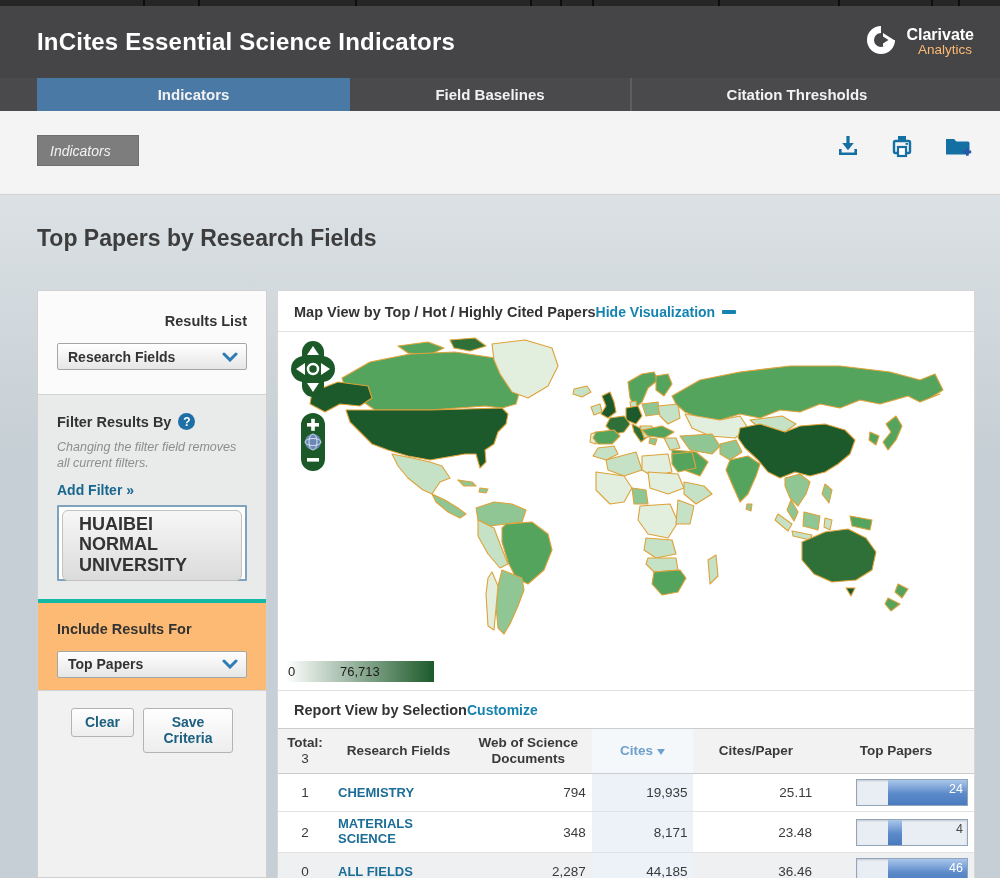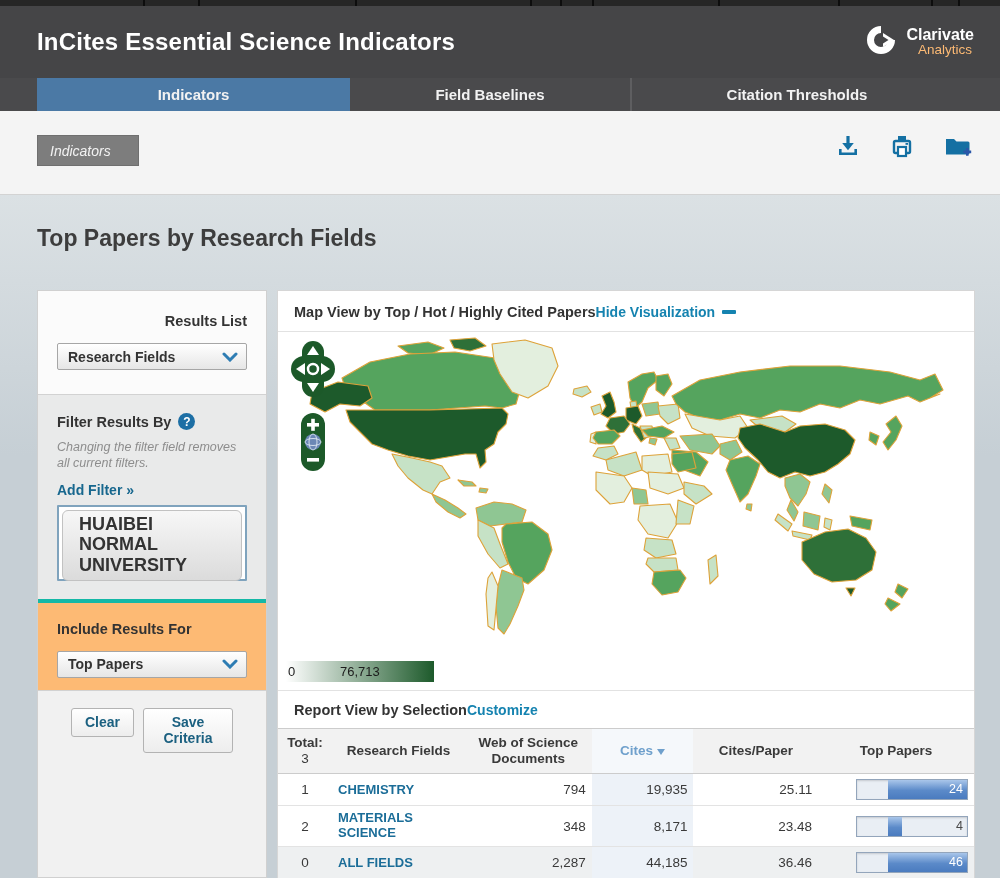--- a/index.html
+++ b/index.html
@@ -94,21 +94,21 @@
   #report-table th.sorted, #report-table td.col-cites { background-color:#edf2f8; }
   #report-table th.sorted { color:#6fa0cc; background:#f5f8fb; }
   .sort-tri { display:inline-block; width:0; height:0; border-left:4px solid transparent;
     border-right:4px solid transparent; border-top:6px solid #6fa0cc; margin-left:4px; vertical-align:middle; }
   .rank-cell { text-align:center; }
   .field-link { font-size:13px; font-weight:bold; color:#1b6d98; cursor:pointer; line-height:1.15; display:inline-block; }
   tr.row-gray td { background:#eef0f1; }
   tr.row-gray td.col-cites { background:#e8edf2; }
   .total-sub { font-weight:normal; }
 
-  .bar { position:relative; width:112px; height:21px; border:1px solid #93a5bb; background:#e9eef4;
+  .bar { position:relative; width:112px; height:27px; border:1px solid #93a5bb; background:#e9eef4;
     box-shadow:inset 0 1px 2px rgba(0,0,0,.15); margin-left:auto;padding-left:31px; }
   .bar-fill { height:100%; background:linear-gradient(#a9c6ea, #5b8ac9 55%, #4a7bbf); }
   .bar-val { position:absolute; right:4px; top:2px; font-size:12.5px; }
   .bar-val.light { color:#ffffff; }
   .bar-val.dark { color:#4a4a4a; }
 
   svg path, svg rect.country, svg ellipse.country { stroke:#dda239; stroke-width:1.1; stroke-linejoin:round; }
   svg .nostroke { stroke:none; }
 </style>
 </head>

